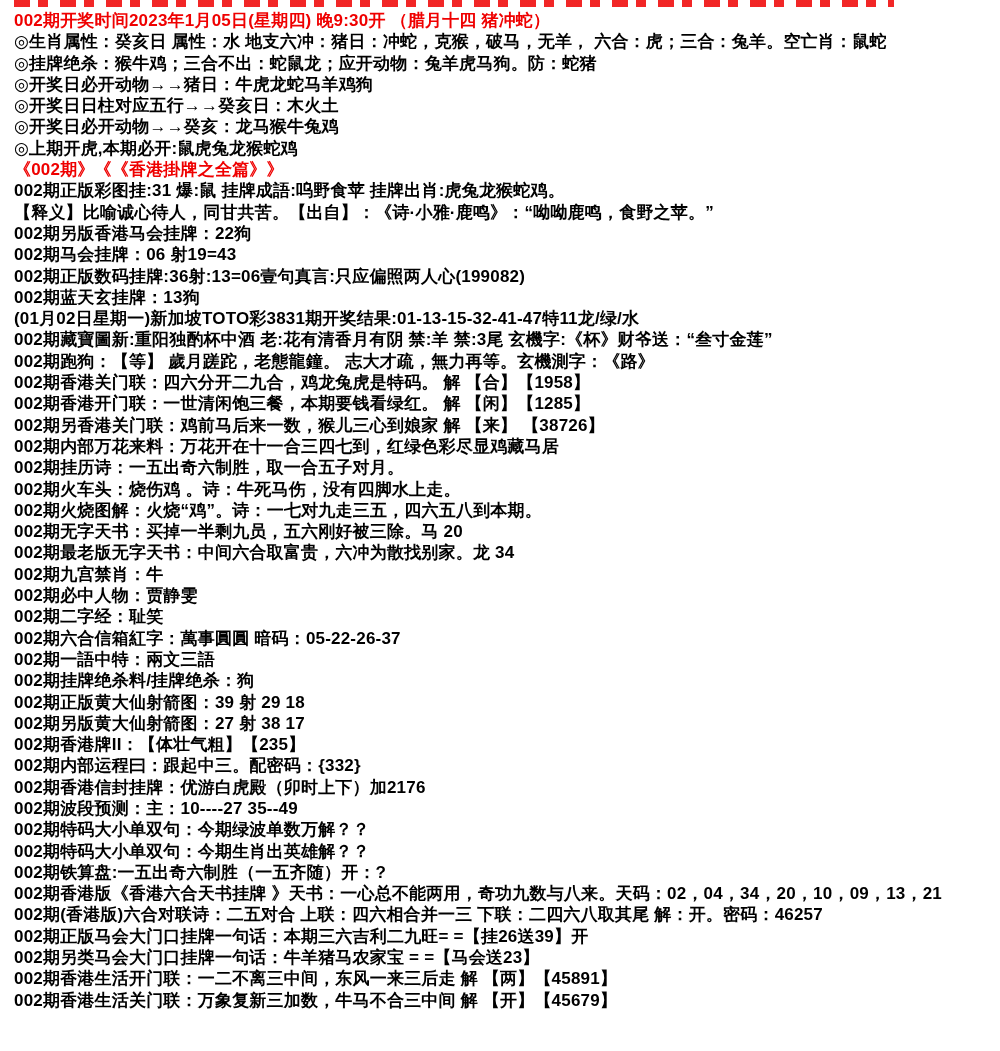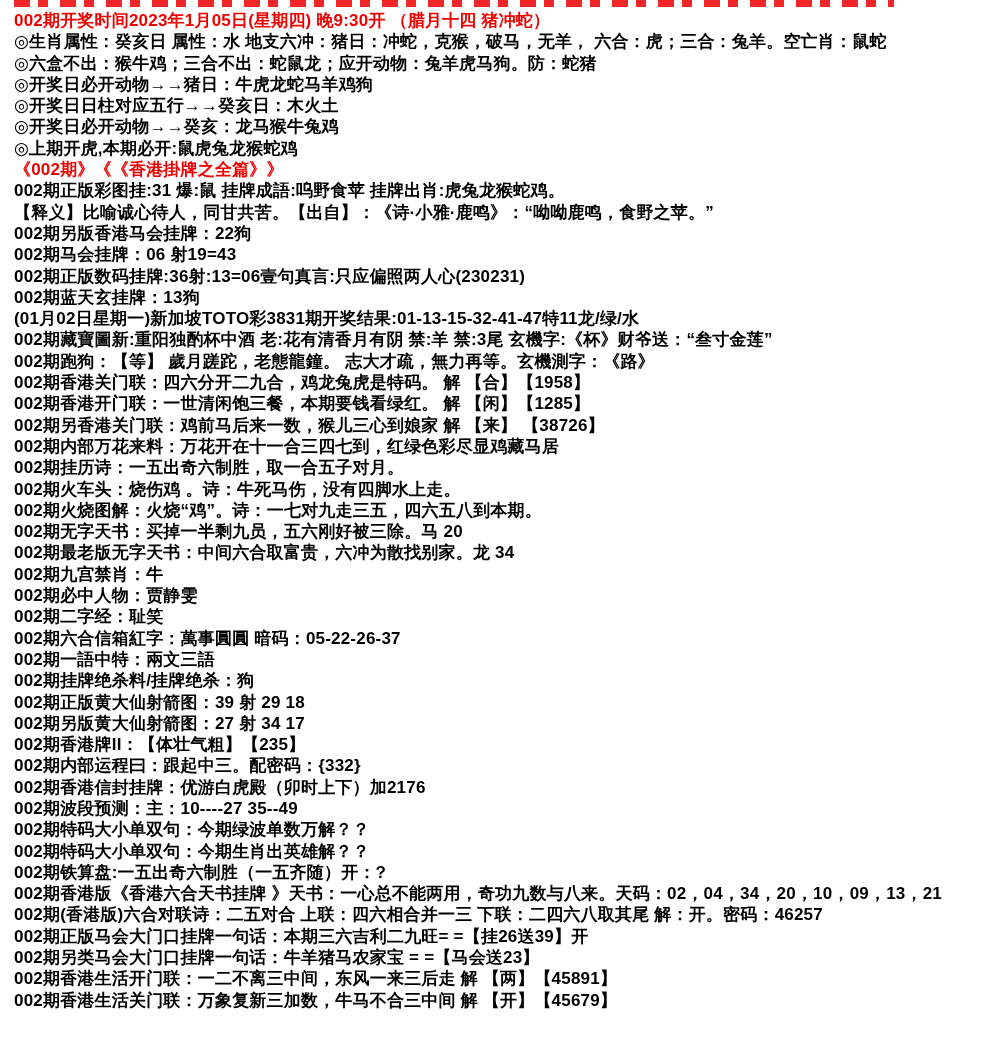--- a/index.html
+++ b/index.html
@@ -24,52 +24,52 @@
   .line.red{color:#ef0000;}
 </style>
 </head>
 <body>
 
 <div class="page">
   <div class="clip-strip"></div>
   <div class="lines">
       <div class="line red">002期开奖时间2023年1月05日(星期四) 晚9:30开 （腊月十四 猪冲蛇）</div>
       <div class="line">◎生肖属性：癸亥日 属性：水 地支六冲：猪日：冲蛇，克猴，破马，无羊， 六合：虎；三合：兔羊。空亡肖：鼠蛇</div>
-      <div class="line">◎六盒不出：猴牛鸡；三合不出：蛇鼠龙；应开动物：兔羊虎马狗。防：蛇猪</div>
+      <div class="line">◎挂牌绝杀：猴牛鸡；三合不出：蛇鼠龙；应开动物：兔羊虎马狗。防：蛇猪</div>
       <div class="line">◎开奖日必开动物→→猪日：牛虎龙蛇马羊鸡狗</div>
       <div class="line">◎开奖日日柱对应五行→→癸亥日：木火土</div>
       <div class="line">◎开奖日必开动物→→癸亥：龙马猴牛兔鸡</div>
       <div class="line">◎上期开虎,本期必开:鼠虎兔龙猴蛇鸡</div>
       <div class="line red">《002期》《《香港掛牌之全篇》》</div>
       <div class="line">002期正版彩图挂:31 爆:鼠 挂牌成語:呜野食苹 挂牌出肖:虎兔龙猴蛇鸡。</div>
       <div class="line">【释义】比喻诚心待人，同甘共苦。【出自】：《诗·小雅·鹿鸣》：“呦呦鹿鸣，食野之苹。”</div>
       <div class="line">002期另版香港马会挂牌：22狗</div>
       <div class="line">002期马会挂牌：06 射19=43</div>
-      <div class="line">002期正版数码挂牌:36射:13=06壹句真言:只应偏照两人心(230231)</div>
+      <div class="line">002期正版数码挂牌:36射:13=06壹句真言:只应偏照两人心(199082)</div>
       <div class="line">002期蓝天玄挂牌：13狗</div>
       <div class="line">(01月02日星期一)新加坡TOTO彩3831期开奖结果:01-13-15-32-41-47特11龙/绿/水</div>
       <div class="line">002期藏寶圖新:重阳独酌杯中酒 老:花有清香月有阴 禁:羊 禁:3尾 玄機字:《杯》财爷送：“叁寸金莲”</div>
       <div class="line">002期跑狗：【等】 歲月蹉跎，老態龍鐘。 志大才疏，無力再等。玄機測字：《路》</div>
       <div class="line">002期香港关门联：四六分开二九合，鸡龙兔虎是特码。 解 【合】【1958】</div>
       <div class="line">002期香港开门联：一世清闲饱三餐，本期要钱看绿红。 解 【闲】【1285】</div>
       <div class="line">002期另香港关门联：鸡前马后来一数，猴儿三心到娘家 解 【来】 【38726】</div>
       <div class="line">002期内部万花来料：万花开在十一合三四七到，红绿色彩尽显鸡藏马居</div>
       <div class="line">002期挂历诗：一五出奇六制胜，取一合五子对月。</div>
       <div class="line">002期火车头：烧伤鸡 。诗：牛死马伤，没有四脚水上走。</div>
       <div class="line">002期火烧图解：火烧“鸡”。诗：一七对九走三五，四六五八到本期。</div>
       <div class="line">002期无字天书：买掉一半剩九员，五六刚好被三除。马 20</div>
       <div class="line">002期最老版无字天书：中间六合取富贵，六冲为散找别家。龙 34</div>
       <div class="line">002期九宫禁肖：牛</div>
       <div class="line">002期必中人物：贾静雯</div>
       <div class="line">002期二字经：耻笑</div>
       <div class="line">002期六合信箱紅字：萬事圓圓 暗码：05-22-26-37</div>
       <div class="line">002期一語中特：兩文三語</div>
       <div class="line">002期挂牌绝杀料/挂牌绝杀：狗</div>
       <div class="line">002期正版黄大仙射箭图：39 射 29 18</div>
-      <div class="line">002期另版黄大仙射箭图：27 射 34 17</div>
+      <div class="line">002期另版黄大仙射箭图：27 射 38 17</div>
       <div class="line">002期香港牌II：【体壮气粗】【235】</div>
       <div class="line">002期内部运程曰：跟起中三。配密码：{332}</div>
       <div class="line">002期香港信封挂牌：优游白虎殿（卯时上下）加2176</div>
       <div class="line">002期波段预测：主：10----27 35--49</div>
       <div class="line">002期特码大小单双句：今期绿波单数万解？？</div>
       <div class="line">002期特码大小单双句：今期生肖出英雄解？？</div>
       <div class="line">002期铁算盘:一五出奇六制胜（一五齐随）开：?</div>
       <div class="line">002期香港版《香港六合天书挂牌 》天书：一心总不能两用，奇功九数与八来。天码：02，04，34，20，10，09，13，21</div>
       <div class="line">002期(香港版)六合对联诗：二五对合 上联：四六相合并一三 下联：二四六八取其尾 解：开。密码：46257</div>
       <div class="line">002期正版马会大门口挂牌一句话：本期三六吉利二九旺= =【挂26送39】开</div>

